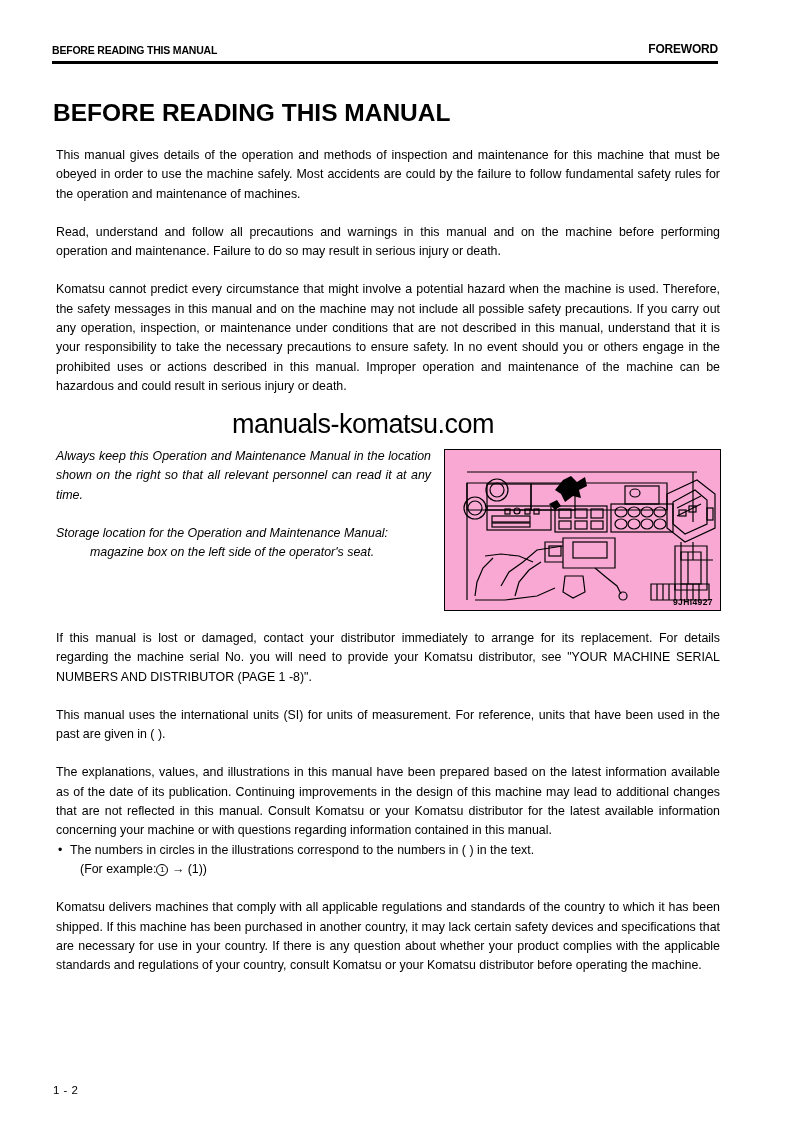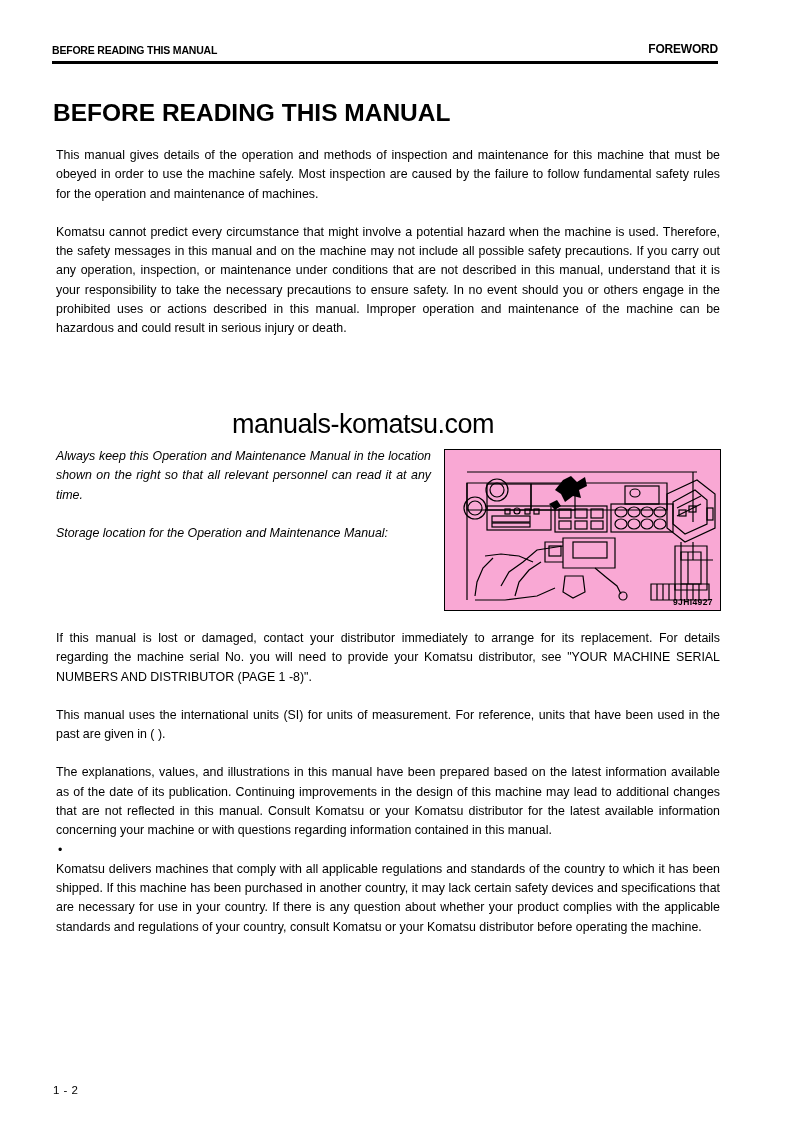--- a/index.html
+++ b/index.html
@@ -182,29 +182,31 @@
 
   <div class="runhead">
     <div class="runhead-left">BEFORE READING THIS MANUAL</div>
     <div class="runhead-right">FOREWORD</div>
   </div>
   <div class="runrule"></div>
 
   <div class="doc-title">BEFORE READING THIS MANUAL</div>
 
   <div class="content">
-    <p class="body">This manual gives details of the operation and methods of inspection and maintenance for this machine that must be obeyed in order to use the machine safely. Most inspection are caused by the failure to follow fundamental safety rules for the operation and maintenance of machines.</p>
+    <p class="body">This manual gives details of the operation and methods of inspection and maintenance for this machine that must be obeyed in order to use the machine safely. Most accidents are could by the failure to follow fundamental safety rules for the operation and maintenance of machines.</p>
+    <p class="body">Read, understand and follow all precautions and warnings in this manual and on the machine before performing operation and maintenance. Failure to do so may result in serious injury or death.</p>
     <p class="body">Komatsu cannot predict every circumstance that might involve a potential hazard when the machine is used. Therefore, the safety messages in this manual and on the machine may not include all possible safety precautions. If you carry out any operation, inspection, or maintenance under conditions that are not described in this manual, understand that it is your responsibility to take the necessary precautions to ensure safety. In no event should you or others engage in the prohibited uses or actions described in this manual. Improper operation and maintenance of the machine can be hazardous and could result in serious injury or death.</p>
   </div>
 
   <div class="storage-block">
     <div class="storage-text">
       <p>Always keep this Operation and Maintenance Manual in the location shown on the right so that all relevant personnel can read it at any time.</p>
       <div class="gap"></div>
       <p class="nojust">Storage location for the Operation and Maintenance Manual:</p>
+      <p class="nojust" style="padding-left:34px;">magazine box on the left side of the operator's seat.</p>
     </div>
 
     <div class="figure-box">
       <svg viewBox="0 0 275 160" width="275" height="160">
         <g fill="none" stroke="#000" stroke-width="1.2" stroke-linejoin="miter">
 
           <line x1="22" y1="22" x2="252" y2="22"></line>
           <line x1="248" y1="22" x2="248" y2="72"></line>
 
           <path d="M22 33 L222 33 L222 60 L22 60 Z"></path>
@@ -296,20 +298,25 @@
     </div>
   </div>
 
   <div class="content" style="top:629px;">
     <p class="body">If this manual is lost or damaged, contact your distributor immediately to arrange for its replacement. For details regarding the machine serial No. you will need to provide your Komatsu distributor, see "YOUR MACHINE SERIAL NUMBERS AND DISTRIBUTOR (PAGE 1 -8)".</p>
     <p class="body">This manual uses the international units (SI) for units of measurement. For reference, units that have been used in the past are given in ( ).</p>
     <p class="body tight">The explanations, values, and illustrations in this manual have been prepared based on the latest information available as of the date of its publication. Continuing improvements in the design of this machine may lead to additional changes that are not reflected in this manual. Consult Komatsu or your Komatsu distributor for the latest available information concerning your machine or with questions regarding information contained in this manual.</p>
 
     <div class="bullet-line">
       <span class="bullet-dot">•</span>
+      <span>The numbers in circles in the illustrations correspond to the numbers in ( ) in the text.</span>
+    </div>
+    <div class="sub-indent">
+      <span>(For example:</span><span class="circled">1</span>
+      <span>→ (1))</span>
     </div>
 
     <p class="body" style="margin-top:19px;">Komatsu delivers machines that comply with all applicable regulations and standards of the country to which it has been shipped.  If this machine has been purchased in another country, it may lack certain safety devices and specifications that are necessary for use in your country. If there is any question about whether your product complies with the applicable standards and regulations of your country, consult Komatsu or your Komatsu distributor before operating the machine.</p>
   </div>
 
   <div class="watermark">manuals-komatsu.com</div>
 
   <div class="folio">1 - 2</div>
 
 </div>

